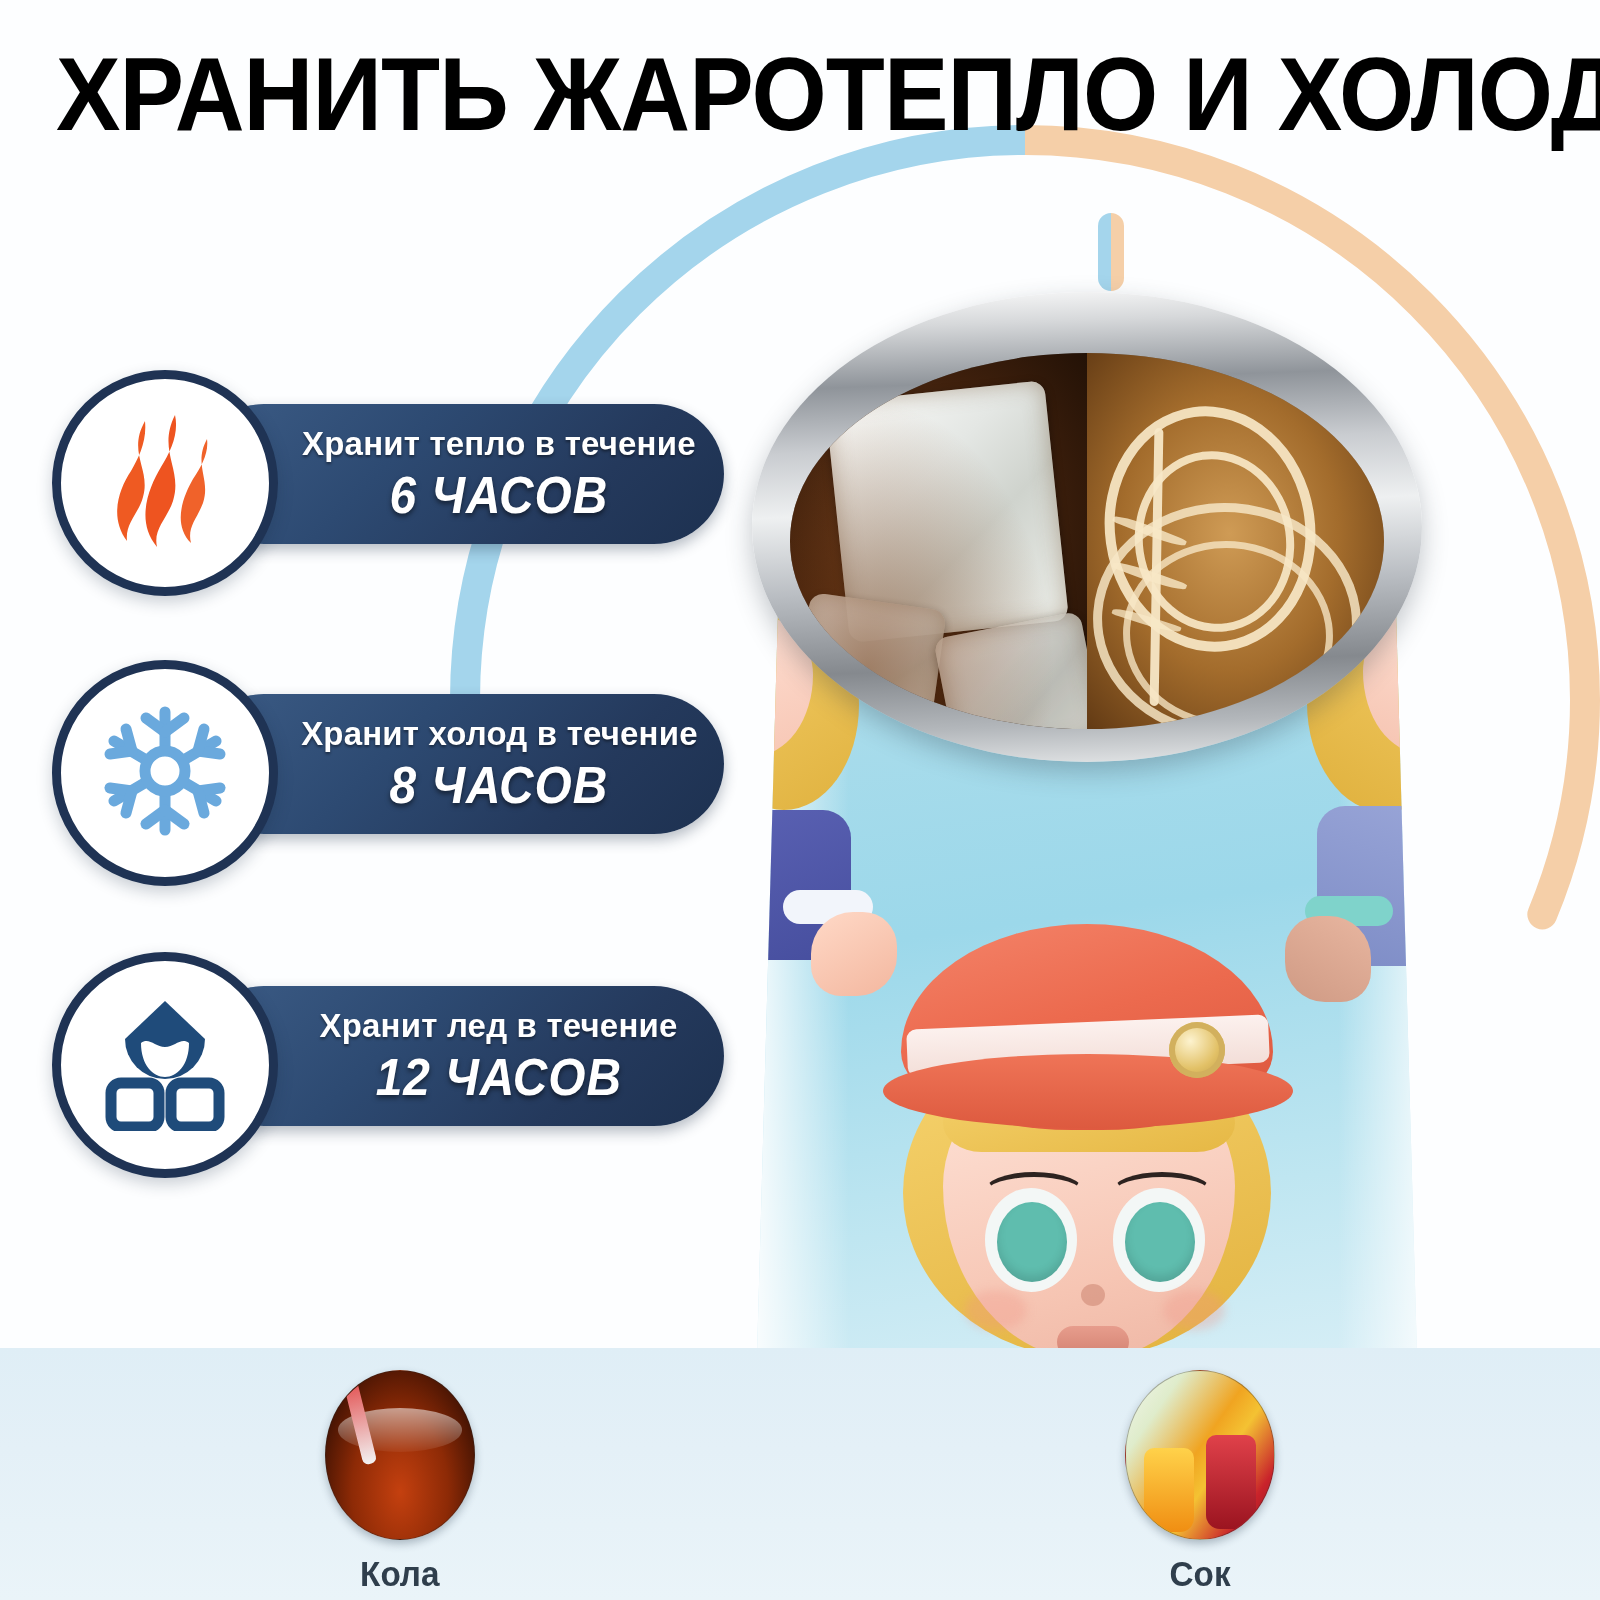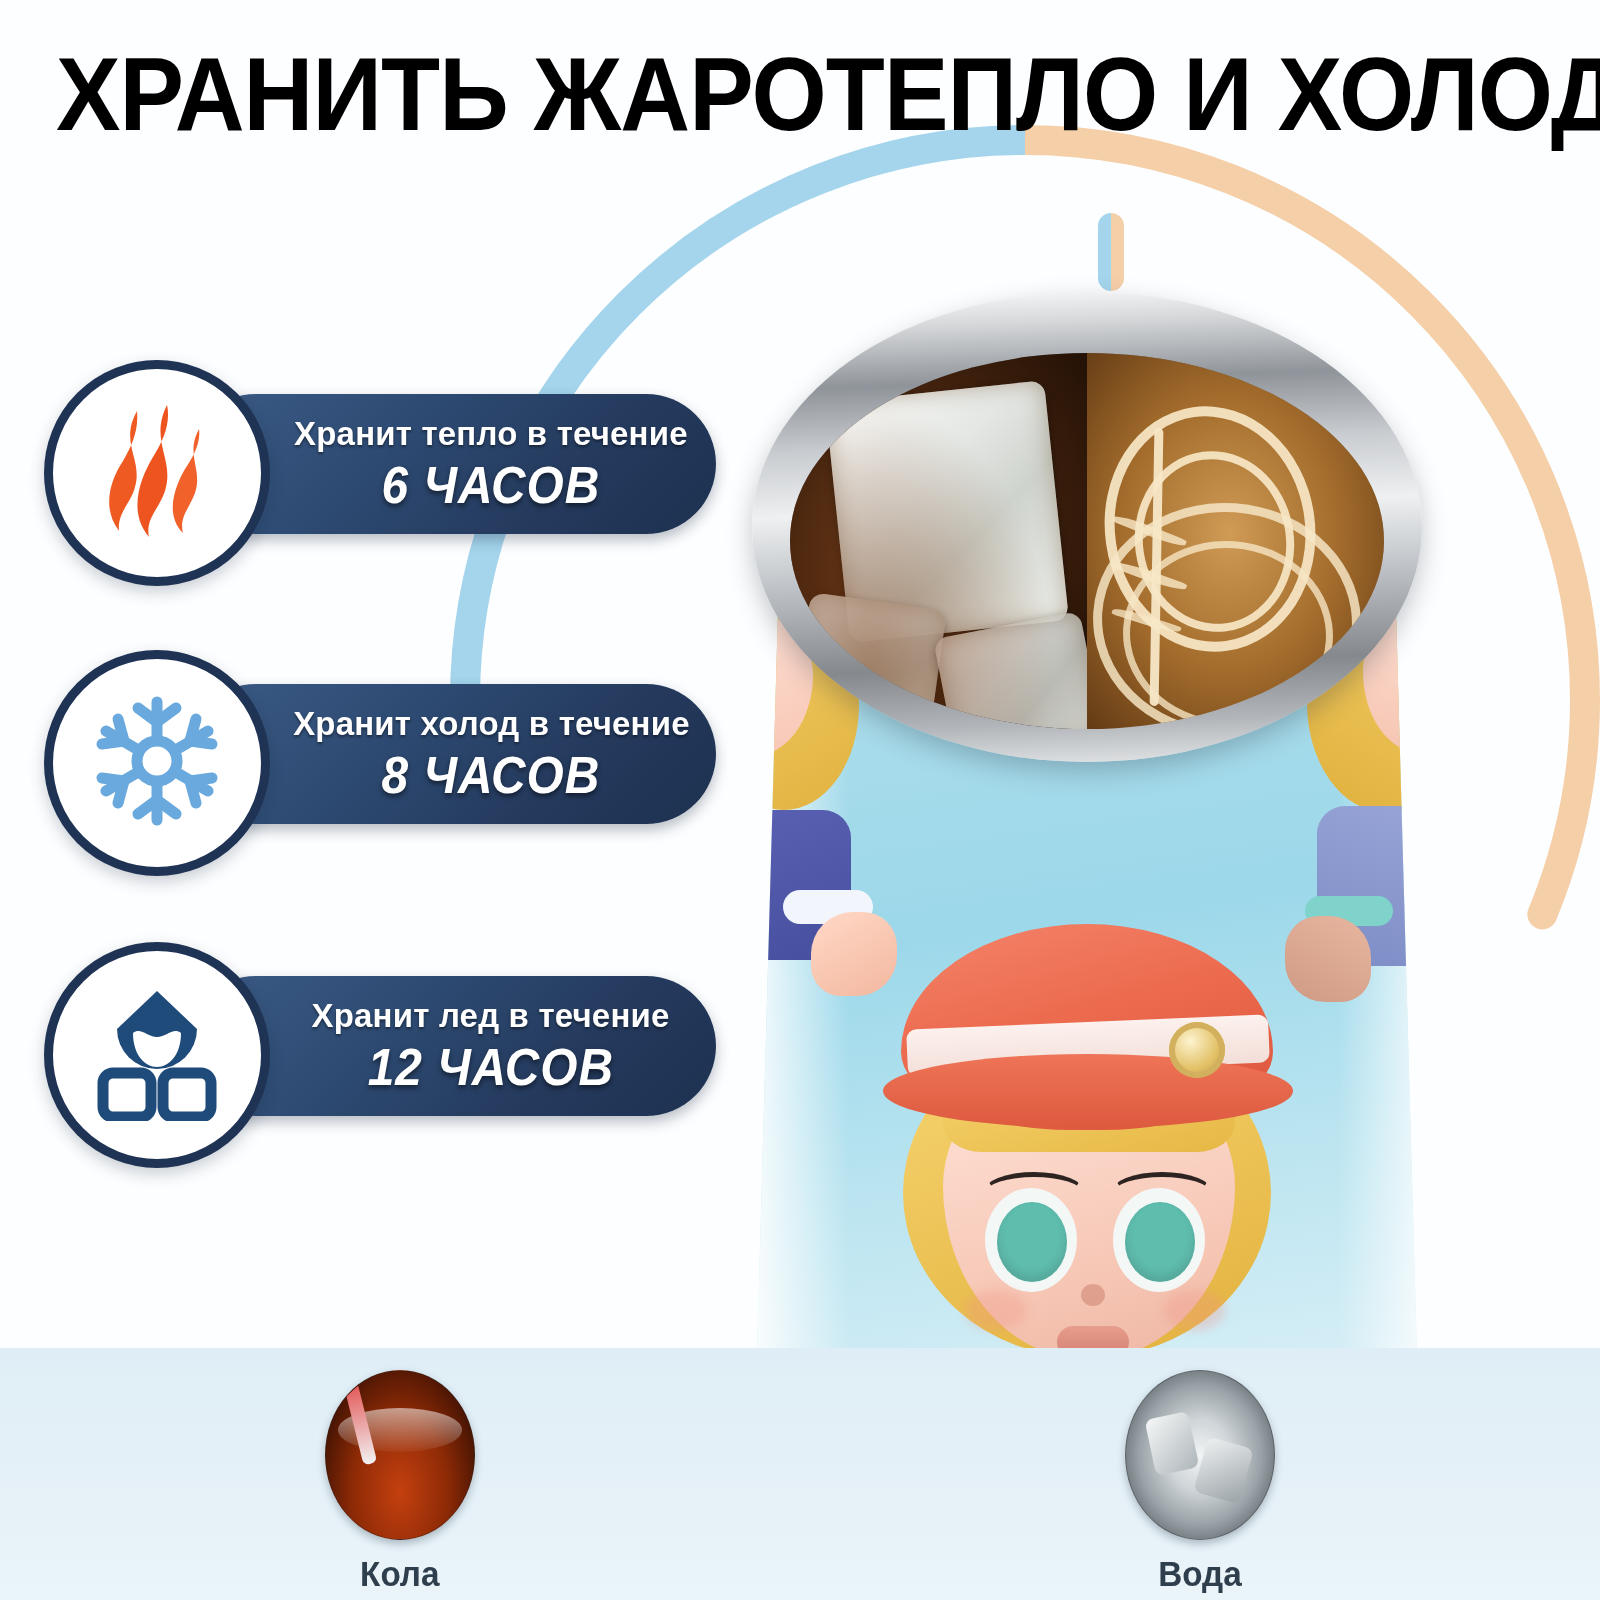--- a/index.html
+++ b/index.html
@@ -71,21 +71,21 @@
   .lid-half.right{right:0;background:radial-gradient(ellipse at 48% 48%,#cf9b55 0%,#a36c2c 50%,#5d3612 100%);}
   
   .ice{position:absolute;border-radius:14px;background:linear-gradient(140deg,#fdfdfb 0%,#e4e7e4 38%,#cfd3cd 62%,#eceee9 100%);
        box-shadow:inset 0 0 22px rgba(120,90,60,.45), 0 3px 10px rgba(0,0,0,.4);}
   
   .latte-ring{position:absolute;border:10px solid rgba(247,231,198,.92);border-radius:50%;}
   .latte-stem{position:absolute;background:rgba(247,231,198,.95);border-radius:6px;}
   .latte-leaf{position:absolute;border:0;background:rgba(247,231,198,.9);border-radius:60% 10% 60% 10%;}
 
   
-  .badges{position:absolute;left:0;top:8px;width:760px;height:1300px;z-index:30;}
+  .badges{position:absolute;left:0;top:18px;width:760px;height:1300px;z-index:30;padding-left:8px;}
   .badge{position:absolute;height:152px;}
   .pill{
     position:absolute;left:186px;top:6px;height:140px;width:530px;
     border-radius:70px;
     background:linear-gradient(135deg,#3c5c86 0%,#2d4a72 38%,#24395c 72%,#1d3150 100%);
     box-shadow:0 6px 14px rgba(20,35,60,.30);
     display:flex;flex-direction:column;align-items:center;justify-content:center;
     padding-left:80px;box-sizing:border-box;
   }
   .pill .line1{
@@ -322,24 +322,24 @@
   <div class="title">ХРАНИТЬ ЖАРОТЕПЛО И ХОЛОД</div>
 
   <div class="strip">
     <div class="drinks">
 
       <div class="drink">
         <div class="thumb th-cola"></div>
         <div class="lbl">Кола</div>
       </div>
 
-
-
-
       <div class="drink">
-        <div class="thumb th-water"></div>
-        <div class="lbl">Вода</div>
-      </div>
+        <div class="thumb th-juice"></div>
+        <div class="lbl">Сок</div>
+      </div>
+
+
+
 
     </div>
   </div>
 
 </div>
 
 </body></html>

